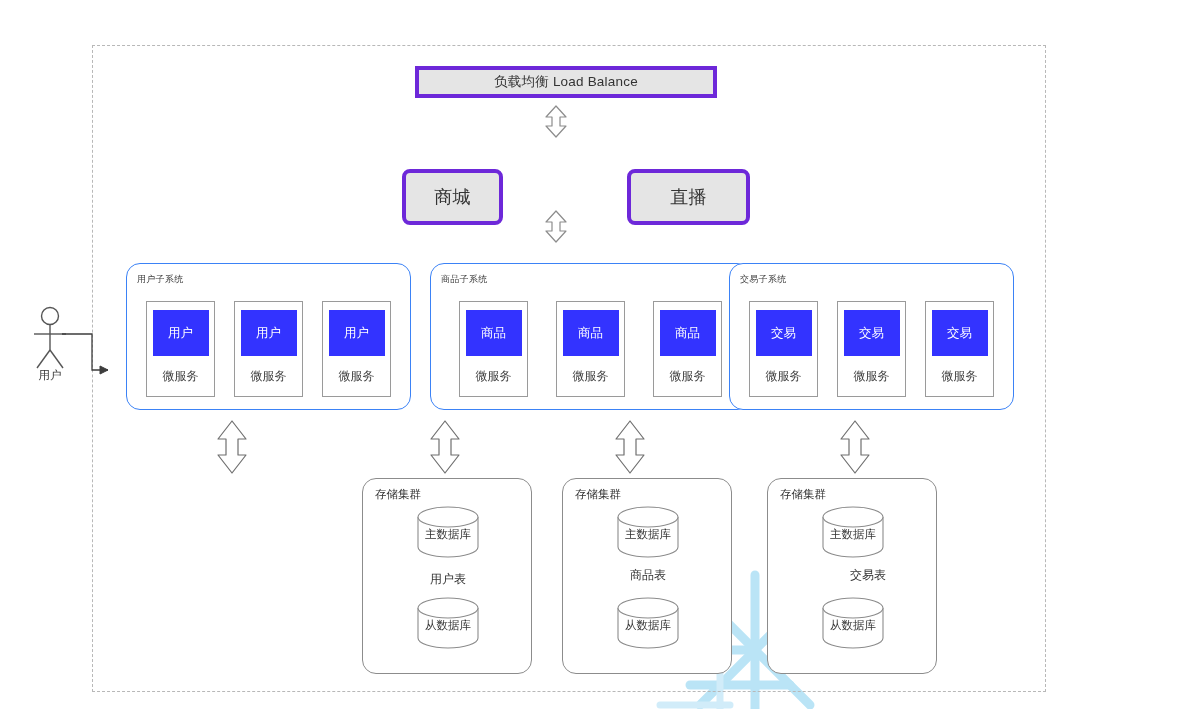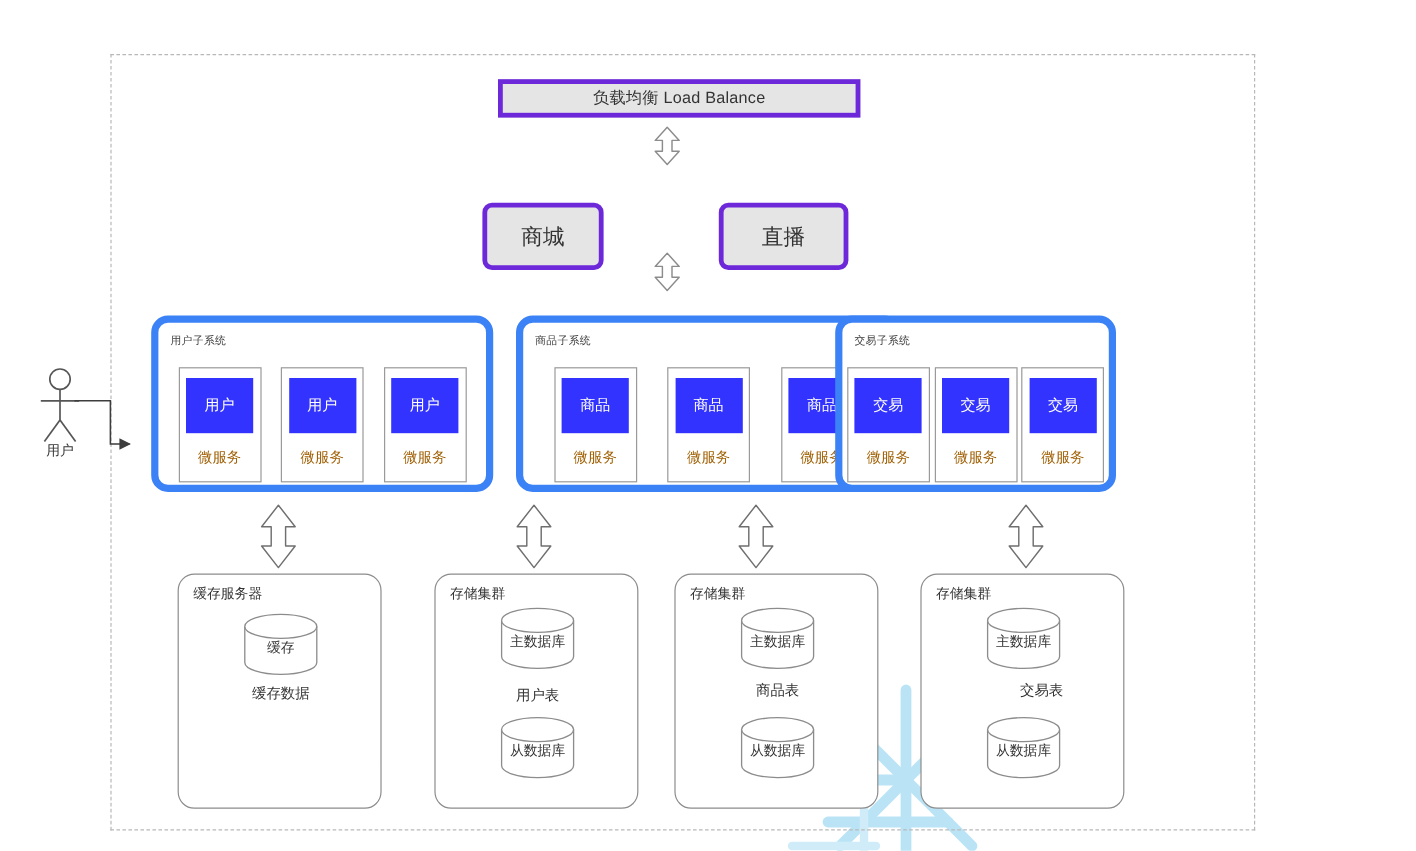--- a/index.html
+++ b/index.html
@@ -69,44 +69,44 @@
 
   .channel-box {
     width: 101px;
     height: 56px;
     border-radius: 8px;
     font-size: 18px;
     top: 141px;
     margin-top: 28px;
   }
   .channel-mall { left: 402px; }
-  .channel-live { left: 599px; width: 108px; }
+  .channel-live { left: 627px; width: 123px; }
 
   
   .subsystem {
     position: absolute;
     box-sizing: border-box;
     top: 263px;
     height: 147px;
     background: #ffffff;
-    border: 6px solid #3b82f6;
+    border: 1px solid #3b82f6;
     border-radius: 14px;
   }
   .subsystem-label {
     position: absolute;
     left: 10px;
     top: 9px;
     font-size: 9px;
     color: #3d3d3d;
     white-space: nowrap;
     letter-spacing: 0.3px;
   }
   .subsystem-user    { left: 126px; width: 285px; }
   .subsystem-product { left: 430px; width: 321px; }
-  .subsystem-trade   { left: 696px; width: 234px; }
+  .subsystem-trade   { left: 729px; width: 285px; }
 
   .svc-row {
     position: absolute;
     left: 0;
     top: 30px;
     width: 100%;
     height: 110px;
     display: flex;
     justify-content: space-evenly;
     align-items: center;
@@ -132,21 +132,21 @@
     align-items: center;
     justify-content: center;
     font-size: 12.5px;
   }
   .service-foot {
     flex: 1;
     display: flex;
     align-items: center;
     justify-content: center;
     font-size: 12px;
-    color: #a16207;
+    color: #404040;
   }
 
   
   .datastore {
     position: absolute;
     box-sizing: border-box;
     top: 478px;
     height: 196px;
     background: #ffffff;
     border: 1px solid #8c8c8c;
@@ -330,31 +330,20 @@
   <svg style="position:absolute; left:428px; top:419px;" width="34" height="56">
     <path d="M17 2 L31 20 L23 20 L23 36 L31 36 L17 54 L3 36 L11 36 L11 20 L3 20 Z" fill="#ffffff" stroke="#6f6f6f" stroke-width="1.2" stroke-linejoin="round"></path>
   </svg>
   <svg style="position:absolute; left:613px; top:419px;" width="34" height="56">
     <path d="M17 2 L31 20 L23 20 L23 36 L31 36 L17 54 L3 36 L11 36 L11 20 L3 20 Z" fill="#ffffff" stroke="#6f6f6f" stroke-width="1.2" stroke-linejoin="round"></path>
   </svg>
   <svg style="position:absolute; left:838px; top:419px;" width="34" height="56">
     <path d="M17 2 L31 20 L23 20 L23 36 L31 36 L17 54 L3 36 L11 36 L11 20 L3 20 Z" fill="#ffffff" stroke="#6f6f6f" stroke-width="1.2" stroke-linejoin="round"></path>
   </svg>
 
-  <div class="datastore ds-cache">
-    <div class="datastore-label">缓存服务器</div>
-    <div class="cylinder" style="left:53px; top:33px;">
-      <svg width="64" height="50" viewBox="0 0 64 50">
-        <path d="M2 10 L2 40 A30 10 0 0 0 62 40 L62 10" fill="#ffffff" stroke="#8c8c8c" stroke-width="1.1"></path>
-        <ellipse cx="32" cy="10" rx="30" ry="10" fill="#ffffff" stroke="#8c8c8c" stroke-width="1.1"></ellipse>
-      </svg>
-      <div class="cyl-text">缓存</div>
-    </div>
-    <div class="cyl-caption" style="left:25px; top:91px;">缓存数据</div>
-  </div>
 
   <div class="datastore ds-user">
     <div class="datastore-label">存储集群</div>
     <div class="cylinder" style="left:53px; top:28px;">
       <svg width="64" height="50" viewBox="0 0 64 50">
         <path d="M2 10 L2 40 A30 10 0 0 0 62 40 L62 10" fill="#ffffff" stroke="#8c8c8c" stroke-width="1.1"></path>
         <ellipse cx="32" cy="10" rx="30" ry="10" fill="#ffffff" stroke="#8c8c8c" stroke-width="1.1"></ellipse>
       </svg>
       <div class="cyl-text">主数据库</div>
     </div>

